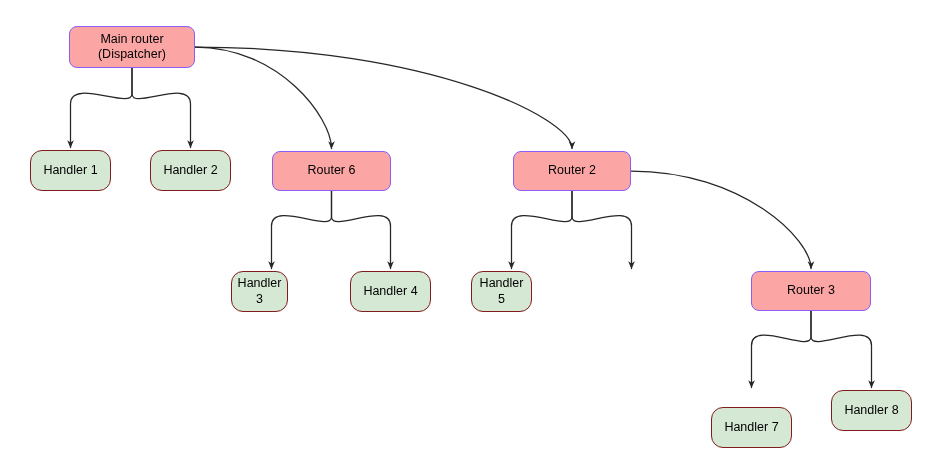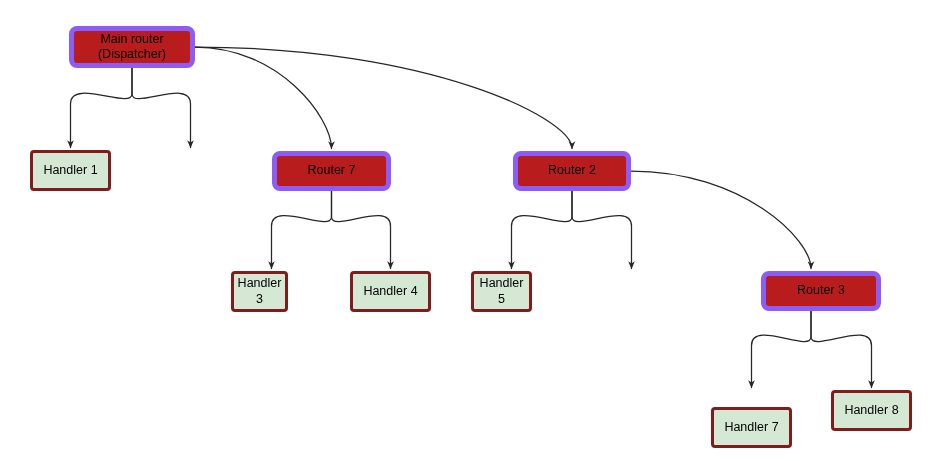--- a/index.html
+++ b/index.html
@@ -29,28 +29,28 @@
     display: flex;
     align-items: center;
     justify-content: center;
     text-align: center;
     font-size: 12.5px;
     line-height: 1.22;
     color: #000000;
     z-index: 2;
   }
   .node-router {
-    background: #b91c1c;
-    border: 5px solid #8b5cf6;
+    background: #fca5a5;
+    border: 1px solid #8b5cf6;
     border-radius: 8px;
   }
   .node-handler {
     background: #d5e8d4;
-    border: 3px solid #7f1d1d;
-    border-radius: 4px;
+    border: 1px solid #7f1d1d;
+    border-radius: 12px;
   }
   .node-label {
     display: block;
     white-space: pre-line;
     padding: 0 4px;
   }
 </style>
 </head>
 <body>
 
@@ -73,36 +73,39 @@
       <path d="M 811 311 L 811 337 C 811 353, 751.5 319.425, 751.5 345.425 L 751.5 387.5" fill="none" stroke="#262626" stroke-width="1.25" stroke-linecap="round" marker-end="url(#arrow)"></path>
       <path d="M 811 311 L 811 337 C 811 353, 871.5 319.425, 871.5 345.425 L 871.5 387.5" fill="none" stroke="#262626" stroke-width="1.25" stroke-linecap="round" marker-end="url(#arrow)"></path>
     </svg>
 <div class="node node-router" style="left: 69px; top: 26px; width: 126px; height: 42px;">
       <span class="node-label">Main router
 (Dispatcher)</span>
     </div>
     <div class="node node-handler" style="left: 30px; top: 150px; width: 81px; height: 41px;">
       <span class="node-label">Handler 1</span>
     </div>
+    <div class="node node-handler" style="left: 150px; top: 150px; width: 81px; height: 41px;">
+      <span class="node-label">Handler 2</span>
+    </div>
     <div class="node node-router" style="left: 272px; top: 151px; width: 119px; height: 40px;">
-      <span class="node-label">Router 7</span>
+      <span class="node-label">Router 6</span>
     </div>
     <div class="node node-router" style="left: 513px; top: 151px; width: 118px; height: 40px; justify-content: center;">
       <span class="node-label">Router 2</span>
     </div>
     <div class="node node-handler" style="left: 231px; top: 271px; width: 57px; height: 41px;">
       <span class="node-label">Handler 3</span>
     </div>
     <div class="node node-handler" style="left: 350px; top: 271px; width: 81px; height: 41px;">
       <span class="node-label">Handler 4</span>
     </div>
     <div class="node node-handler" style="left: 471px; top: 271px; width: 61px; height: 41px;">
       <span class="node-label">Handler 5</span>
     </div>
-    <div class="node node-router" style="left: 751px; top: 271px; width: 120px; height: 40px; margin-left: 10px;">
+    <div class="node node-router" style="left: 751px; top: 271px; width: 120px; height: 40px;">
       <span class="node-label">Router 3</span>
     </div>
     <div class="node node-handler" style="left: 711px; top: 390px; width: 81px; height: 41px; margin-top: 17px;">
       <span class="node-label">Handler 7</span>
     </div>
     <div class="node node-handler" style="left: 831px; top: 390px; width: 81px; height: 41px;">
       <span class="node-label">Handler 8</span>
     </div>
   </div>
 

